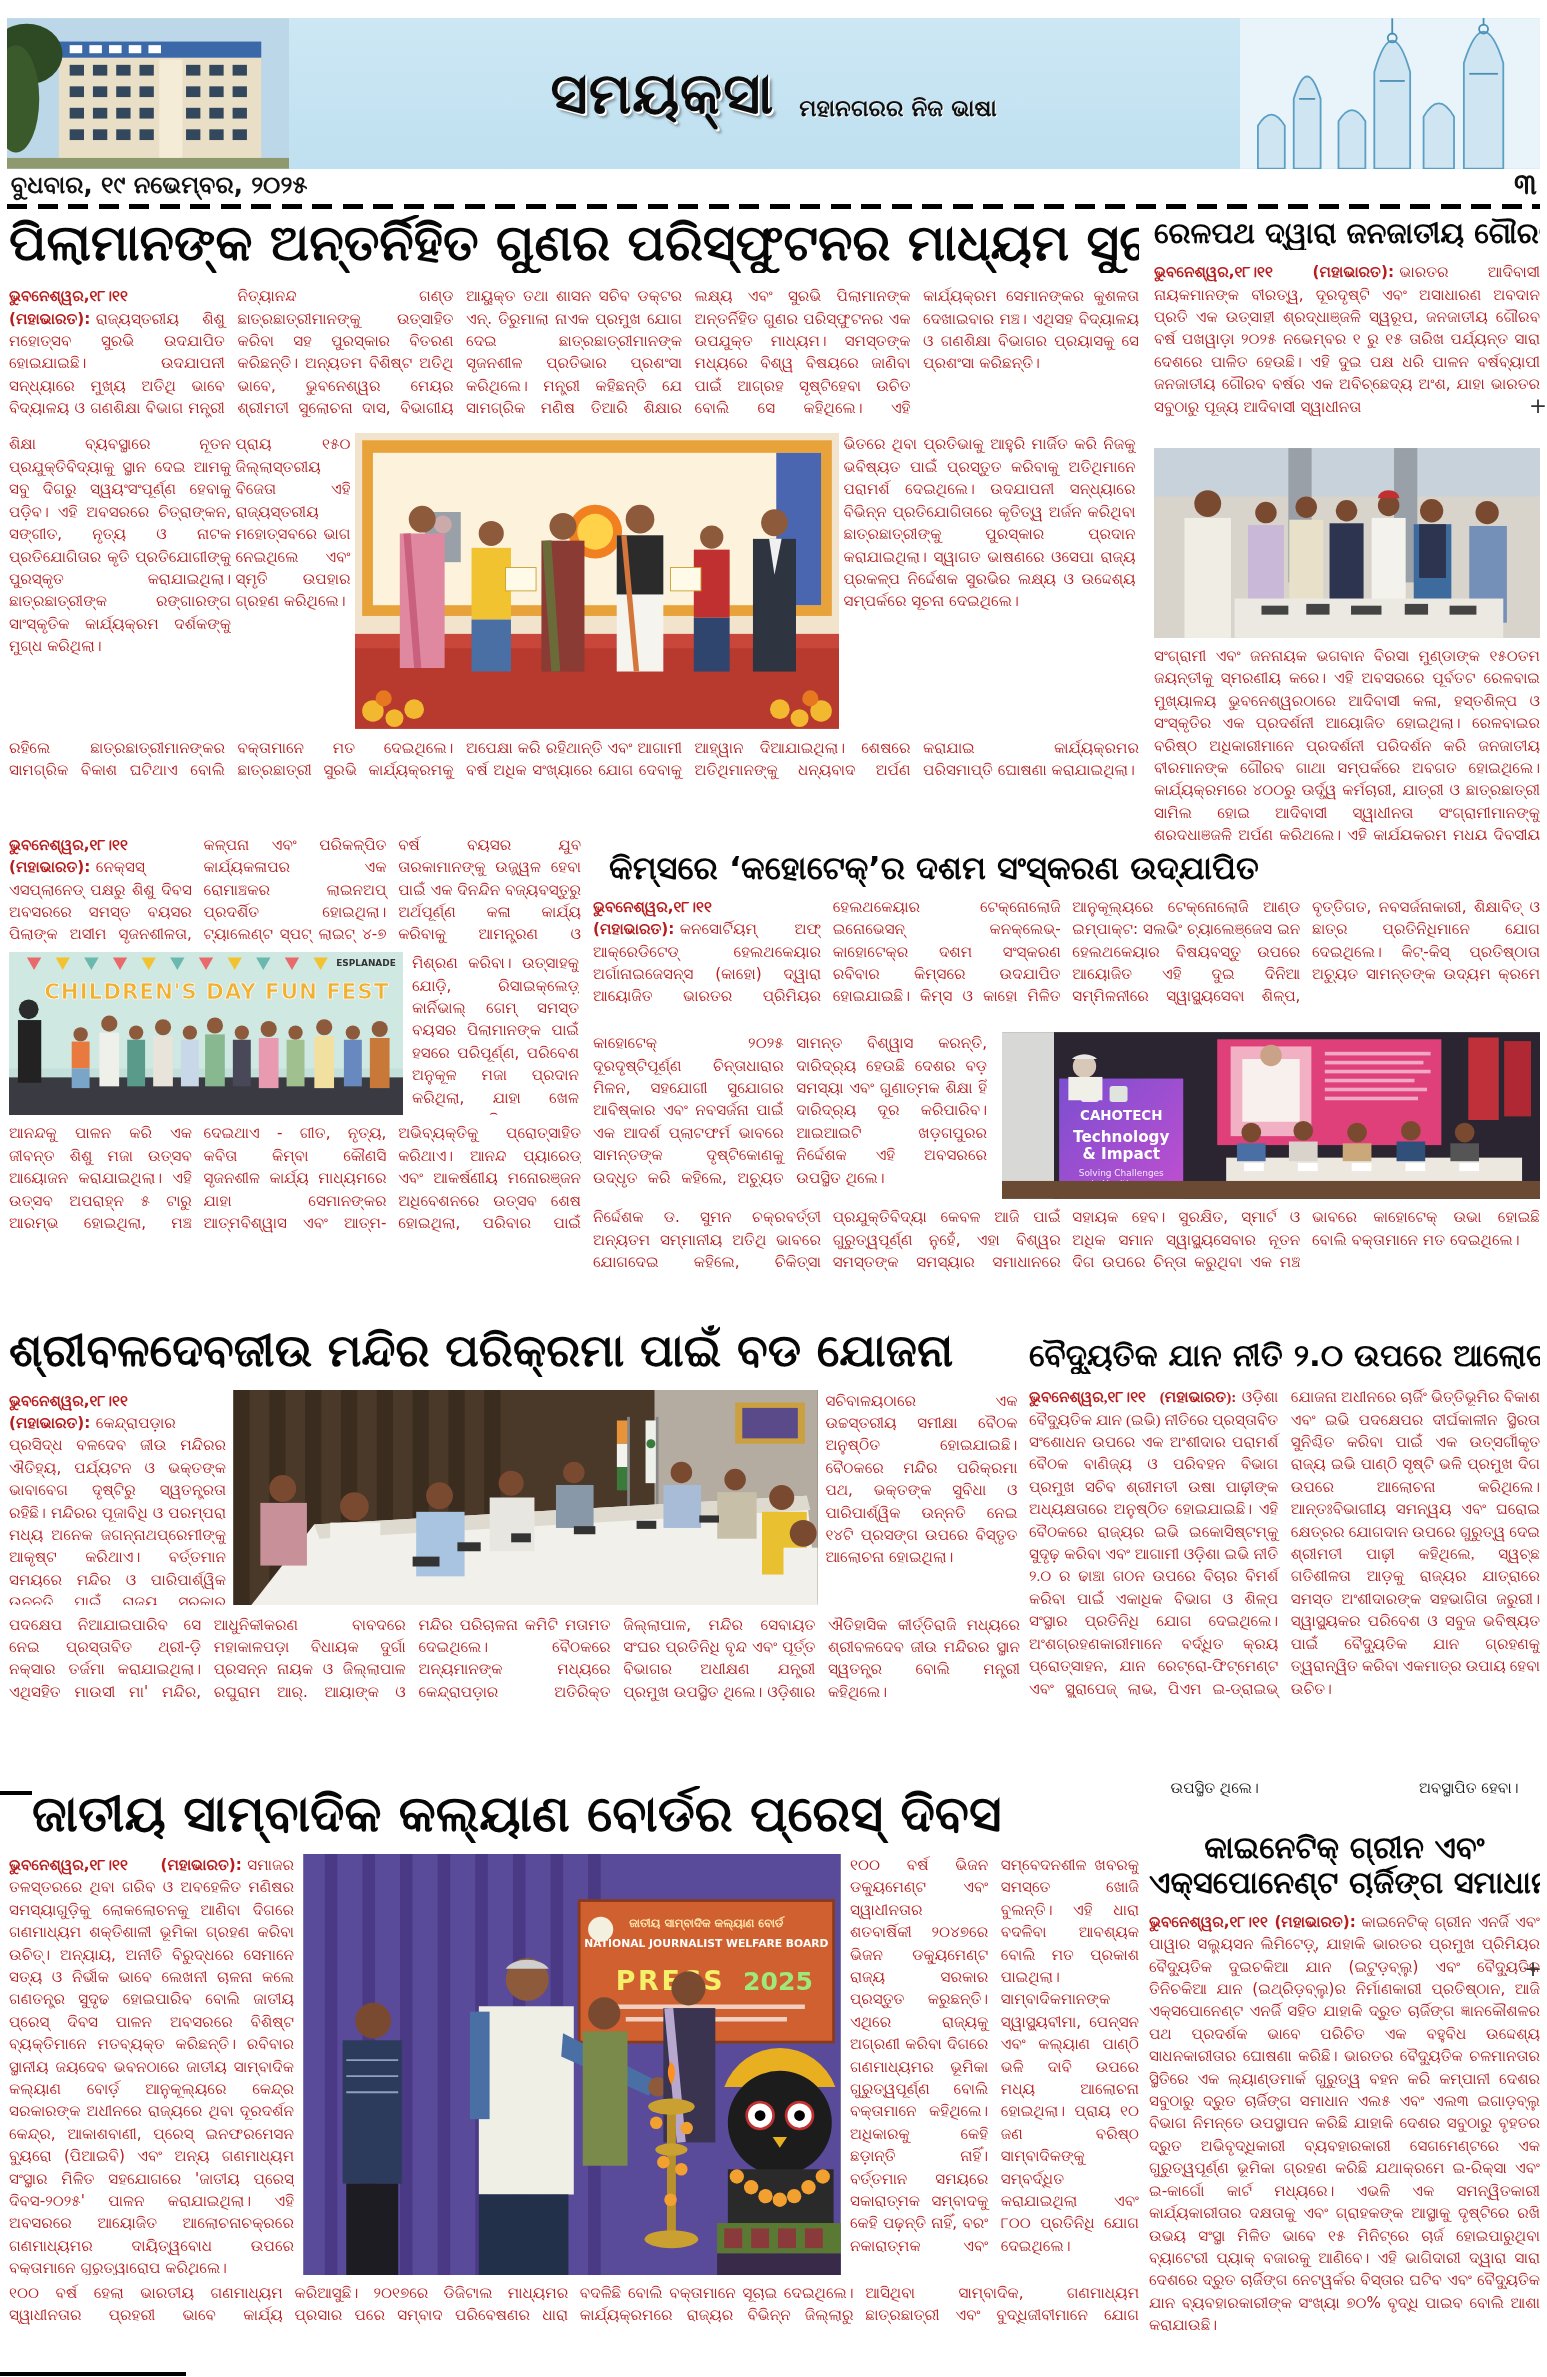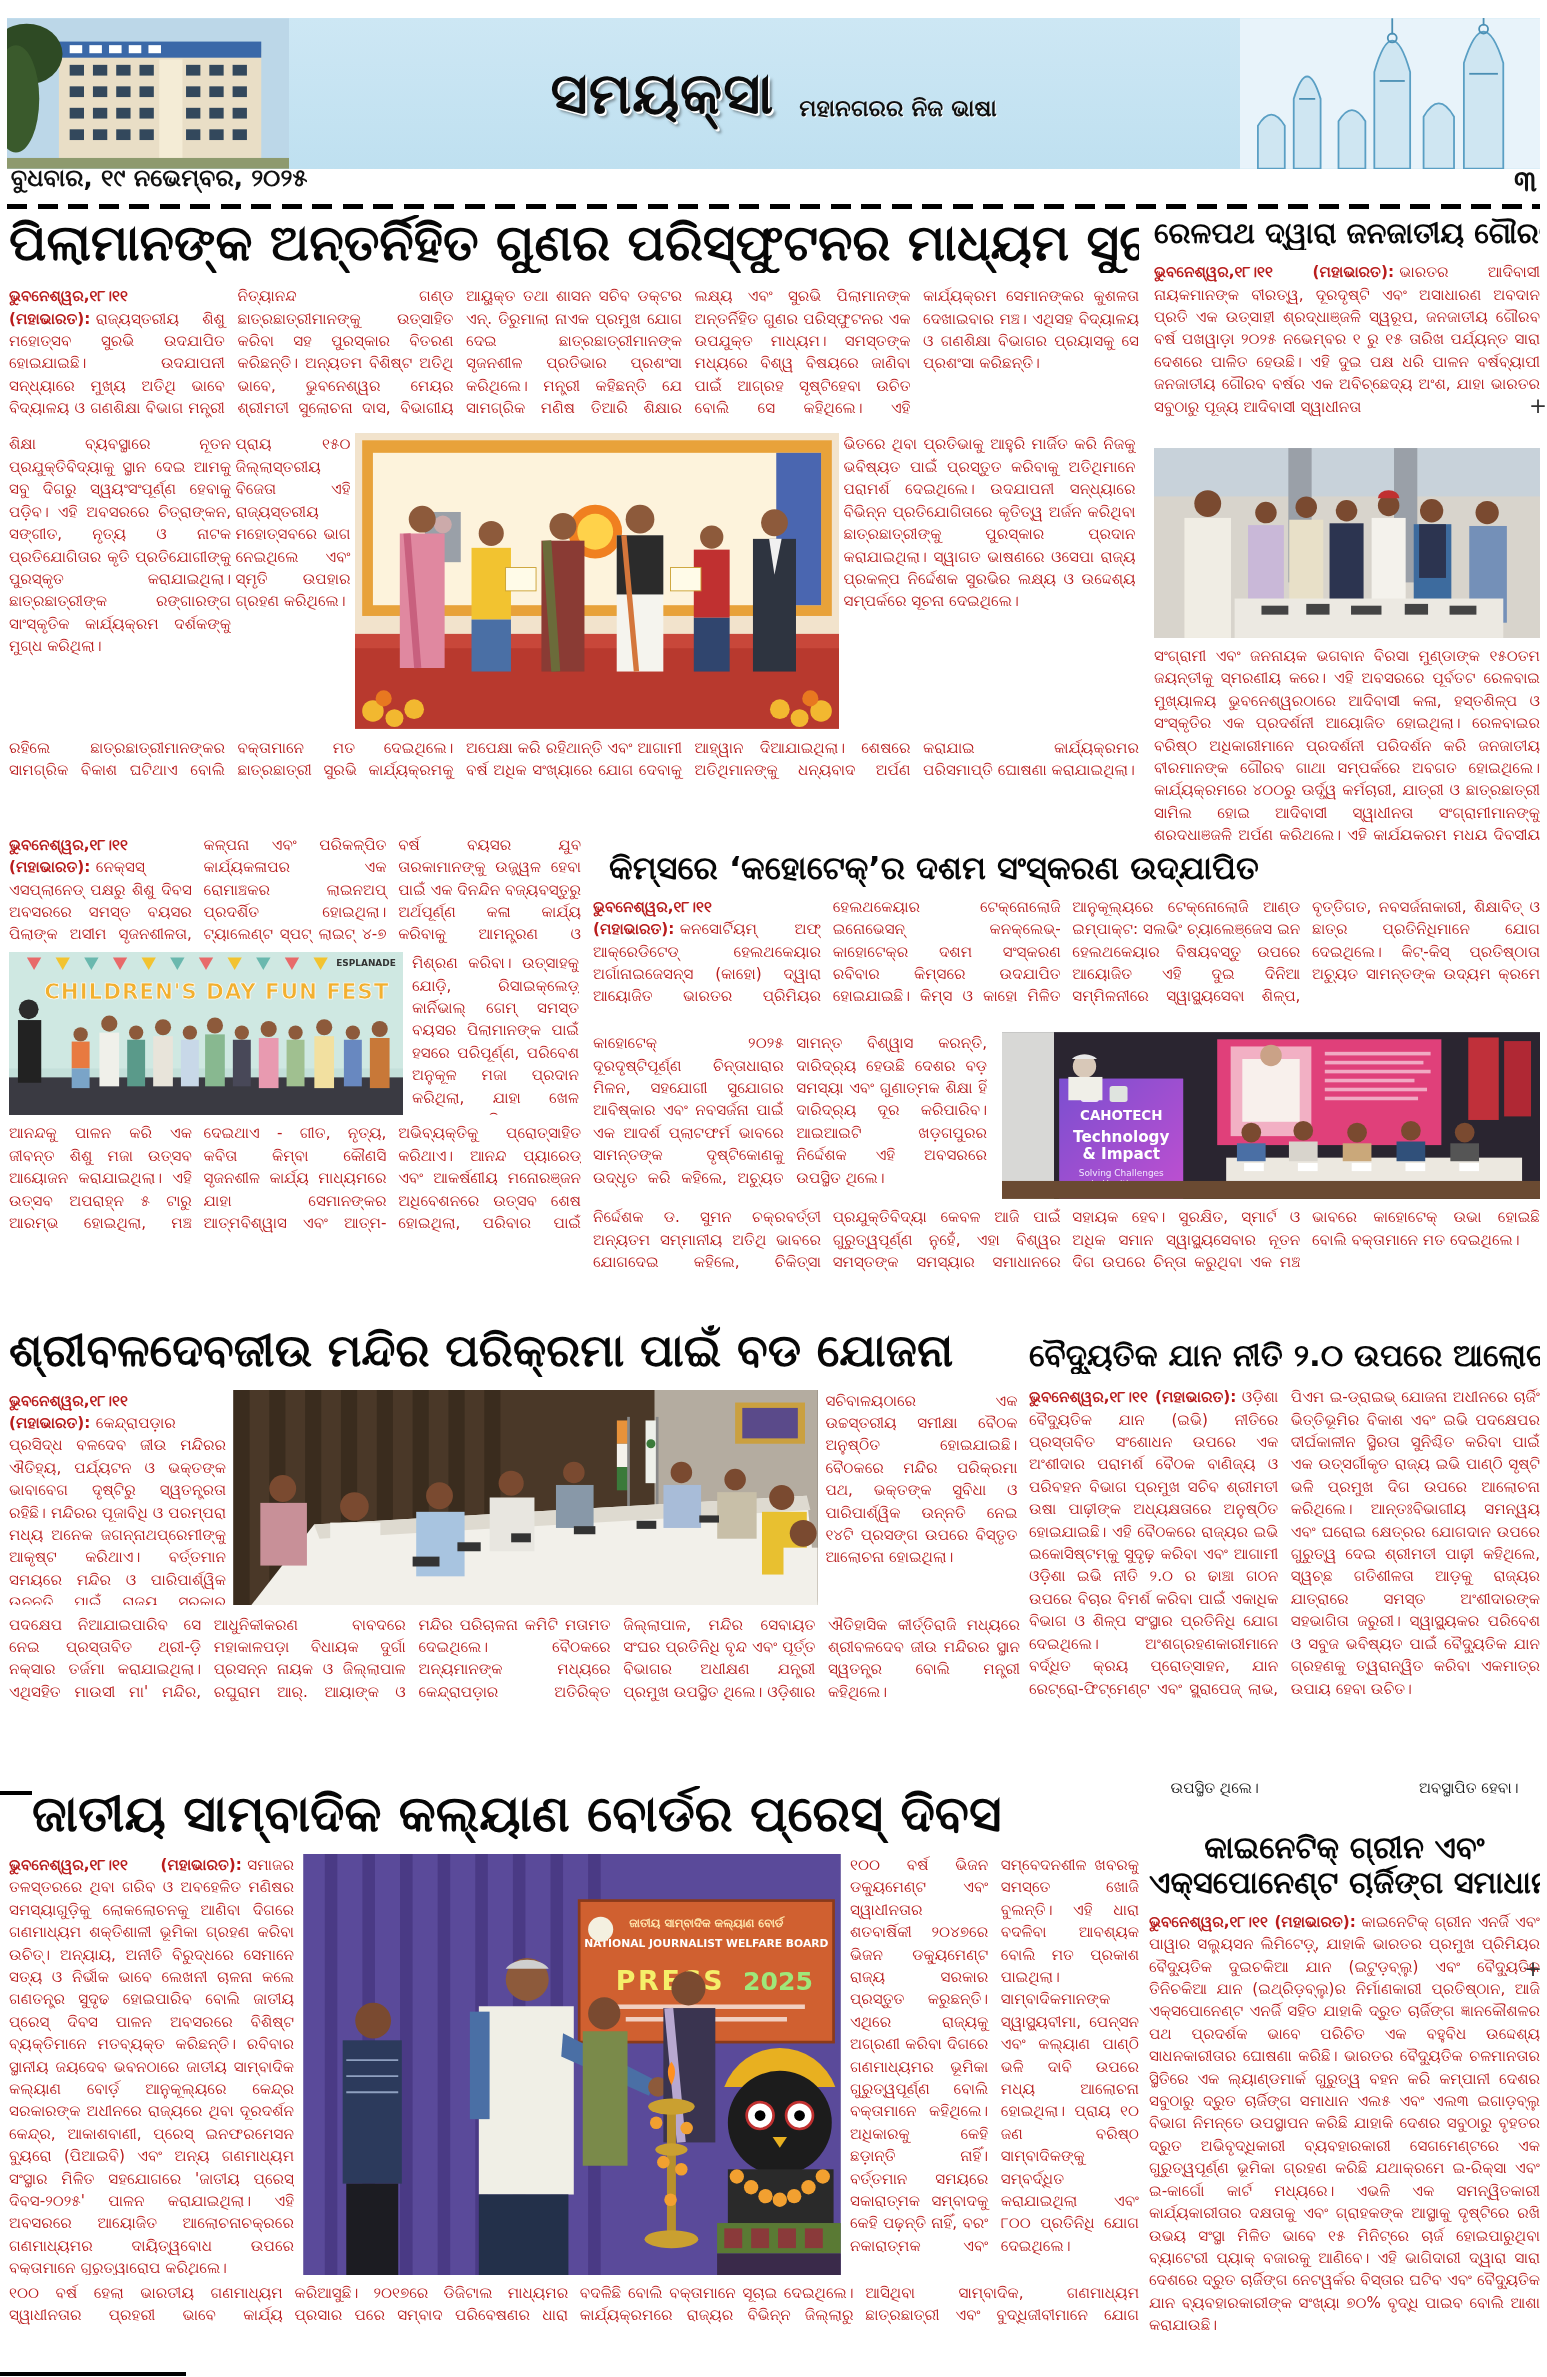--- a/index.html
+++ b/index.html
@@ -7,21 +7,21 @@
     width:1547px;height:2377px;position:relative;background:#ffffff;
     font-family:"DejaVu Sans","Liberation Sans",sans-serif;color:#111;
     overflow:hidden;
   }
   .abs{position:absolute;}
   
   .mast-band{left:7.2px;top:18px;width:1533px;height:151px;background:linear-gradient(#cde7f4,#bfe0f0);overflow:hidden;}
   .mast-center{position:absolute;left:0;right:0;top:0;bottom:0;display:flex;align-items:center;justify-content:center;gap:25px;}
   .mast-title{font-size:57px;font-weight:800;color:#0b0b0b;text-shadow:1.8px 1.8px 0 #ffffff,3.6px 3.6px 2.7px rgba(0,0,0,.35);letter-spacing:0.9px;}
   .mast-sub{font-size:23px;font-weight:800;color:#101010;text-shadow:0.9px 0.9px 0 #fff;padding-top:30.5px;}
-  .date-row{left:10.8px;top:164px;width:1526px;height:29px;display:flex;justify-content:space-between;}
+  .date-row{left:10.8px;top:170px;width:1526px;height:29px;display:flex;justify-content:space-between;align-items:center;}
   .date-text{font-size:24px;font-weight:800;}
   .page-num{font-size:29px;font-weight:800;}
   .dashed-rule{left:7.2px;top:204px;width:1533px;height:5.4px;
     background:repeating-linear-gradient(90deg,#000 0 20px,transparent 20px 30.5px);}
   
   .hl{font-weight:800;color:#070707;white-space:nowrap;overflow:hidden;line-height:1.15;}
   
   .bt{font-size:15.2px;line-height:22.4px;text-align:justify;color:#b91c1c;overflow:hidden;}
   .bt .dl{font-weight:800;padding-right:5.4px;}
   .cols2{column-count:2;column-gap:12.6px;}
@@ -407,21 +407,21 @@
           <rect x="200" y="186" width="30" height="11"></rect>
         </g>
     </svg>
     <div class="bt" style="width:192px;height:215px;">ସଚିବାଳୟଠାରେ ଏକ ଉଚ୍ଚସ୍ତରୀୟ ସମୀକ୍ଷା ବୈଠକ ଅନୁଷ୍ଠିତ ହୋଇଯାଇଛି। ବୈଠକରେ ମନ୍ଦିର ପରିକ୍ରମା ପଥ, ଭକ୍ତଙ୍କ ସୁବିଧା ଓ ପାରିପାର୍ଶ୍ୱିକ ଉନ୍ନତି ନେଇ ୧୪ଟି ପ୍ରସଙ୍ଗ ଉପରେ ବିସ୍ତୃତ ଆଲୋଚନା ହୋଇଥିଲା।</div>
   </div>
   <div class="bt cols5" style="margin-top:9px;height:133px;">ପଦକ୍ଷେପ ନିଆଯାଇପାରିବ ସେ ନେଇ ପ୍ରସ୍ତାବିତ ଥ୍ରୀ-ଡ଼ି ନକ୍ସାର ତର୍ଜମା କରାଯାଇଥିଲା। ଏଥିସହିତ ମାଉସୀ ମା' ମନ୍ଦିର, ଆଧୁନିକୀକରଣ ବାବଦରେ ମହାକାଳପଡ଼ା ବିଧାୟକ ଦୁର୍ଗା ପ୍ରସନ୍ନ ନାୟକ ଓ ଜିଲ୍ଲାପାଳ ରଘୁରାମ ଆର୍. ଆୟାଙ୍କ ଓ ମନ୍ଦିର ପରିଚାଳନା କମିଟି ମତାମତ ଦେଇଥିଲେ। ବୈଠକରେ ଅନ୍ୟମାନଙ୍କ ମଧ୍ୟରେ କେନ୍ଦ୍ରାପଡ଼ାର ଅତିରିକ୍ତ ଜିଲ୍ଲାପାଳ, ମନ୍ଦିର ସେବାୟତ ସଂଘର ପ୍ରତିନିଧି ବୃନ୍ଦ ଏବଂ ପୂର୍ତ୍ତ ବିଭାଗର ଅଧୀକ୍ଷଣ ଯନ୍ତ୍ରୀ ପ୍ରମୁଖ ଉପସ୍ଥିତ ଥିଲେ। ଓଡ଼ିଶାର ଐତିହାସିକ କୀର୍ତ୍ତିରାଜି ମଧ୍ୟରେ ଶ୍ରୀବଳଦେବ ଜୀଉ ମନ୍ଦିରର ସ୍ଥାନ ସ୍ୱତନ୍ତ୍ର ବୋଲି ମନ୍ତ୍ରୀ କହିଥିଲେ।</div>
 </div>
 
 <div class="abs" style="left:1029px;top:1318px;width:511px;">
   <div class="hl" style="font-size:31px;margin-top:20px;text-align:center;">ବୈଦ୍ୟୁତିକ ଯାନ ନୀତି ୨.୦ ଉପରେ ଆଲୋଚନା</div>
-  <div class="bt cols2" style="margin-top:12.6px;height:360px;">
+  <div class="bt cols2" style="margin-top:12.6px;height:360px;font-family:Liberation Serif, serif;">
     <b class="dl">ଭୁବନେଶ୍ୱର,୧୮।୧୧ (ମହାଭାରତ):</b><span>ଓଡ଼ିଶା ବୈଦ୍ୟୁତିକ ଯାନ (ଇଭି) ନୀତିରେ ପ୍ରସ୍ତାବିତ ସଂଶୋଧନ ଉପରେ ଏକ ଅଂଶୀଦାର ପରାମର୍ଶ ବୈଠକ ବାଣିଜ୍ୟ ଓ ପରିବହନ ବିଭାଗ ପ୍ରମୁଖ ସଚିବ ଶ୍ରୀମତୀ ଉଷା ପାଢ଼ୀଙ୍କ ଅଧ୍ୟକ୍ଷତାରେ ଅନୁଷ୍ଠିତ ହୋଇଯାଇଛି। ଏହି ବୈଠକରେ ରାଜ୍ୟର ଇଭି ଇକୋସିଷ୍ଟମ୍‌କୁ ସୁଦୃଢ଼ କରିବା ଏବଂ ଆଗାମୀ ଓଡ଼ିଶା ଇଭି ନୀତି ୨.୦ ର ଢାଞ୍ଚା ଗଠନ ଉପରେ ବିଚାର ବିମର୍ଶ କରିବା ପାଇଁ ଏକାଧିକ ବିଭାଗ ଓ ଶିଳ୍ପ ସଂସ୍ଥାର ପ୍ରତିନିଧି ଯୋଗ ଦେଇଥିଲେ। ଅଂଶଗ୍ରହଣକାରୀମାନେ ବର୍ଦ୍ଧିତ କ୍ରୟ ପ୍ରୋତ୍ସାହନ, ଯାନ ରେଟ୍ରୋ-ଫିଟ୍‌ମେଣ୍ଟ ଏବଂ ସ୍କ୍ରାପେଜ୍ ଲାଭ, ପିଏମ ଇ-ଡ୍ରାଇଭ୍ ଯୋଜନା ଅଧୀନରେ ଚାର୍ଜିଂ ଭିତ୍ତିଭୂମିର ବିକାଶ ଏବଂ ଇଭି ପଦକ୍ଷେପର ଦୀର୍ଘକାଳୀନ ସ୍ଥିରତା ସୁନିଶ୍ଚିତ କରିବା ପାଇଁ ଏକ ଉତ୍ସର୍ଗୀକୃତ ରାଜ୍ୟ ଇଭି ପାଣ୍ଠି ସୃଷ୍ଟି ଭଳି ପ୍ରମୁଖ ଦିଗ ଉପରେ ଆଲୋଚନା କରିଥିଲେ। ଆନ୍ତଃବିଭାଗୀୟ ସମନ୍ୱୟ ଏବଂ ଘରୋଇ କ୍ଷେତ୍ରର ଯୋଗଦାନ ଉପରେ ଗୁରୁତ୍ୱ ଦେଇ ଶ୍ରୀମତୀ ପାଢ଼ୀ କହିଥିଲେ, ସ୍ୱଚ୍ଛ ଗତିଶୀଳତା ଆଡ଼କୁ ରାଜ୍ୟର ଯାତ୍ରାରେ ସମସ୍ତ ଅଂଶୀଦାରଙ୍କ ସହଭାଗିତା ଜରୁରୀ। ସ୍ୱାସ୍ଥ୍ୟକର ପରିବେଶ ଓ ସବୁଜ ଭବିଷ୍ୟତ ପାଇଁ ବୈଦ୍ୟୁତିକ ଯାନ ଗ୍ରହଣକୁ ତ୍ୱରାନ୍ୱିତ କରିବା ଏକମାତ୍ର ଉପାୟ ହେବା ଉଚିତ।</span>
   </div>
 </div>
 
 <div class="abs" style="left:0;top:1791px;width:32px;height:3.6px;background:#000;"></div>
 <div class="abs" style="left:9px;top:1773px;width:1130px;">
   <div class="hl" style="font-size:50px;margin-top:12.6px;padding-left:23px;">ଜାତୀୟ ସାମ୍ବାଦିକ କଲ୍ୟାଣ ବୋର୍ଡର ପ୍ରେସ୍ ଦିବସ</div>
   <div class="flexrow" style="margin-top:10.8px;gap:9px;">
     <div class="bt" style="width:285px;height:421px;">
       <b class="dl">ଭୁବନେଶ୍ୱର,୧୮।୧୧ (ମହାଭାରତ):</b><span>ସମାଜର ତଳସ୍ତରରେ ଥିବା ଗରିବ ଓ ଅବହେଳିତ ମଣିଷର ସମସ୍ୟାଗୁଡ଼ିକୁ ଲୋକଲୋଚନକୁ ଆଣିବା ଦିଗରେ ଗଣମାଧ୍ୟମ ଶକ୍ତିଶାଳୀ ଭୂମିକା ଗ୍ରହଣ କରିବା ଉଚିତ୍। ଅନ୍ୟାୟ, ଅନୀତି ବିରୁଦ୍ଧରେ ସେମାନେ ସତ୍ୟ ଓ ନିର୍ଭୀକ ଭାବେ ଲେଖନୀ ଚାଳନା କଲେ ଗଣତନ୍ତ୍ର ସୁଦୃଢ ହୋଇପାରିବ ବୋଲି ଜାତୀୟ ପ୍ରେସ୍ ଦିବସ ପାଳନ ଅବସରରେ ବିଶିଷ୍ଟ ବ୍ୟକ୍ତିମାନେ ମତବ୍ୟକ୍ତ କରିଛନ୍ତି। ରବିବାର ସ୍ଥାନୀୟ ଜୟଦେବ ଭବନଠାରେ ଜାତୀୟ ସାମ୍ବାଦିକ କଲ୍ୟାଣ ବୋର୍ଡ଼ ଆନୁକୂଲ୍ୟରେ କେନ୍ଦ୍ର ସରକାରଙ୍କ ଅଧୀନରେ ରାଜ୍ୟରେ ଥିବା ଦୂରଦର୍ଶନ କେନ୍ଦ୍ର, ଆକାଶବାଣୀ, ପ୍ରେସ୍ ଇନଫରମେସନ ବ୍ୟୁରୋ (ପିଆଇବି) ଏବଂ ଅନ୍ୟ ଗଣମାଧ୍ୟମ ସଂସ୍ଥାର ମିଳିତ ସହଯୋଗରେ 'ଜାତୀୟ ପ୍ରେସ୍ ଦିବସ-୨୦୨୫' ପାଳନ କରାଯାଇଥିଲା। ଏହି ଅବସରରେ ଆୟୋଜିତ ଆଲୋଚନାଚକ୍ରରେ ଗଣମାଧ୍ୟମର ଦାୟିତ୍ୱବୋଧ ଉପରେ ବକ୍ତାମାନେ ଗୁରୁତ୍ୱାରୋପ କରିଥିଲେ।</span>

